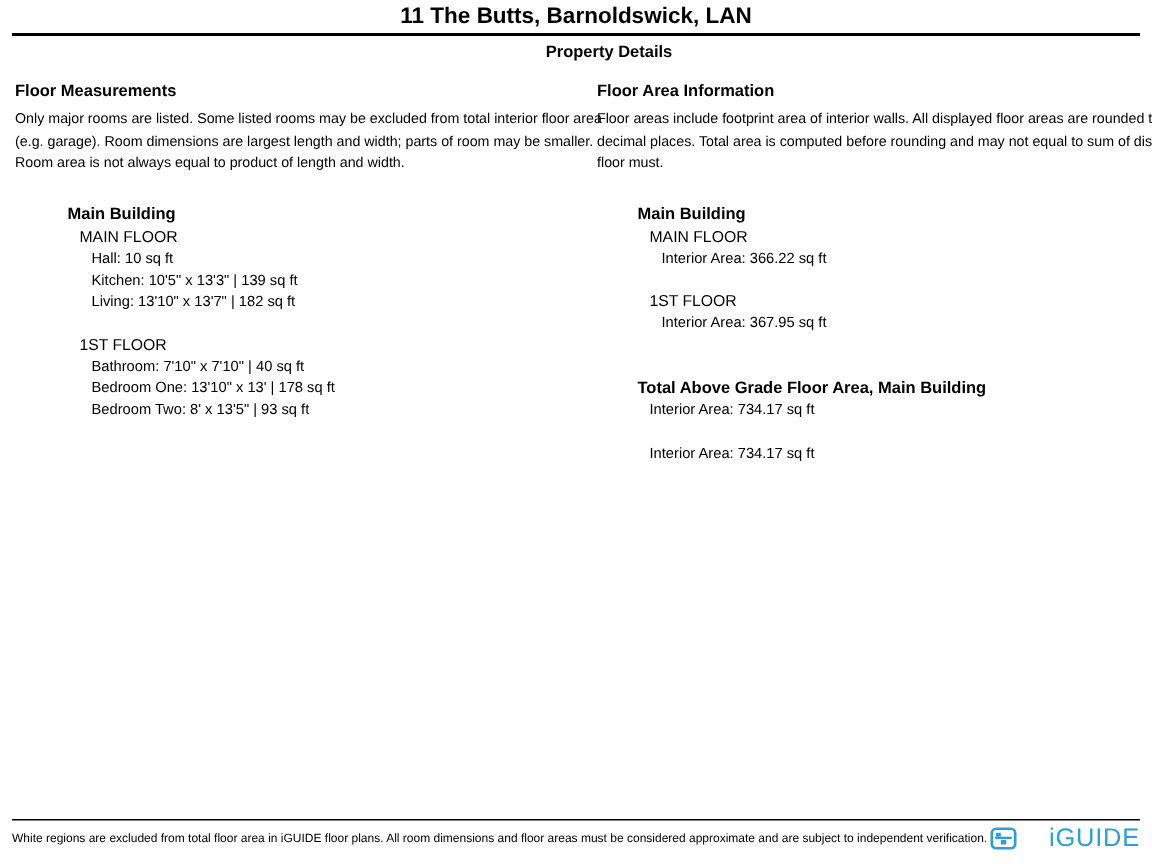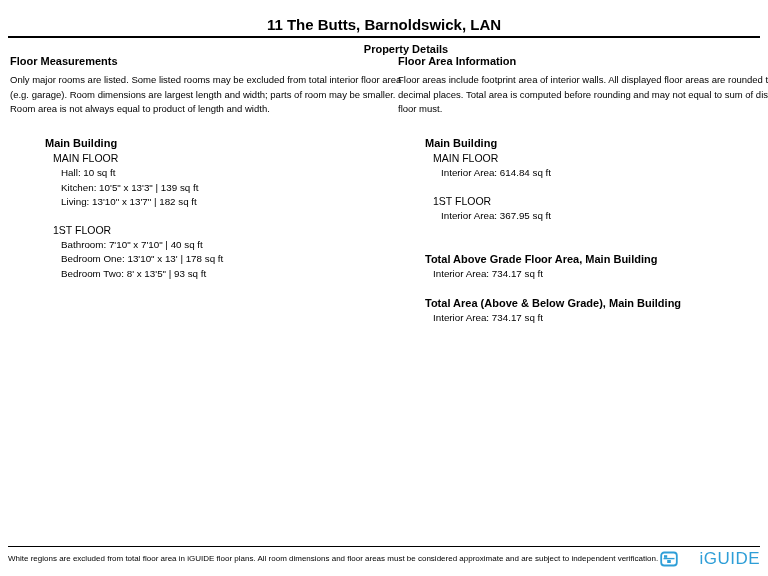--- a/index.html
+++ b/index.html
@@ -8,21 +8,21 @@
   .page {
     position: relative;
     width: 768px;
     height: 576px;
     background: #ffffff;
     color: #000000;
     overflow: hidden;
   }
   
   .title {
-    padding-top: 16px;
+    padding-top: 2px;
     text-align: center;
     font-size: 15px;
     font-weight: bold;
     line-height: 17px;
   }
   .header-rule {
     margin: 3px 8px 0 8px;
     border-top: 2px solid #000;
   }
   .subtitle {
@@ -169,38 +169,37 @@
         <div class="desc-line">decimal places. Total area is computed before rounding and may not equal to sum of displayed</div>
         <div class="desc-line">floor must.</div>
       </div>
 
       <div class="building-block indent-building-right">
         <div class="building-name">Main Building</div>
 
         <div class="floor-block">
           <div class="floor-name">MAIN FLOOR</div>
           <div class="leaf-lines">
-            <div class="leaf-line">Interior Area: 614.84 sq ft</div>
+            <div class="leaf-line">Interior Area: 366.22 sq ft</div>
           </div>
         </div>
 
         <div class="floor-block floor-gap">
           <div class="floor-name">1ST FLOOR</div>
           <div class="leaf-lines">
             <div class="leaf-line">Interior Area: 367.95 sq ft</div>
           </div>
         </div>
 
         <div class="totals-block">
           <div class="total-block">
             <div class="total-label">Total Above Grade Floor Area, Main Building</div>
             <div class="total-area">Interior Area: 734.17 sq ft</div>
           </div>
           <div class="total-block">
-            <div class="total-label">Total Area (Above &amp; Below Grade), Main Building</div>
             <div class="total-area">Interior Area: 734.17 sq ft</div>
           </div>
         </div>
       </div>
     </div>
   </div>
 
   <div class="footer-rule"></div>
   <div class="footer-bar">
     <div class="disclaimer">White regions are excluded from total floor area in iGUIDE floor plans. All room dimensions and floor areas must be considered approximate and are subject to independent verification.</div>

